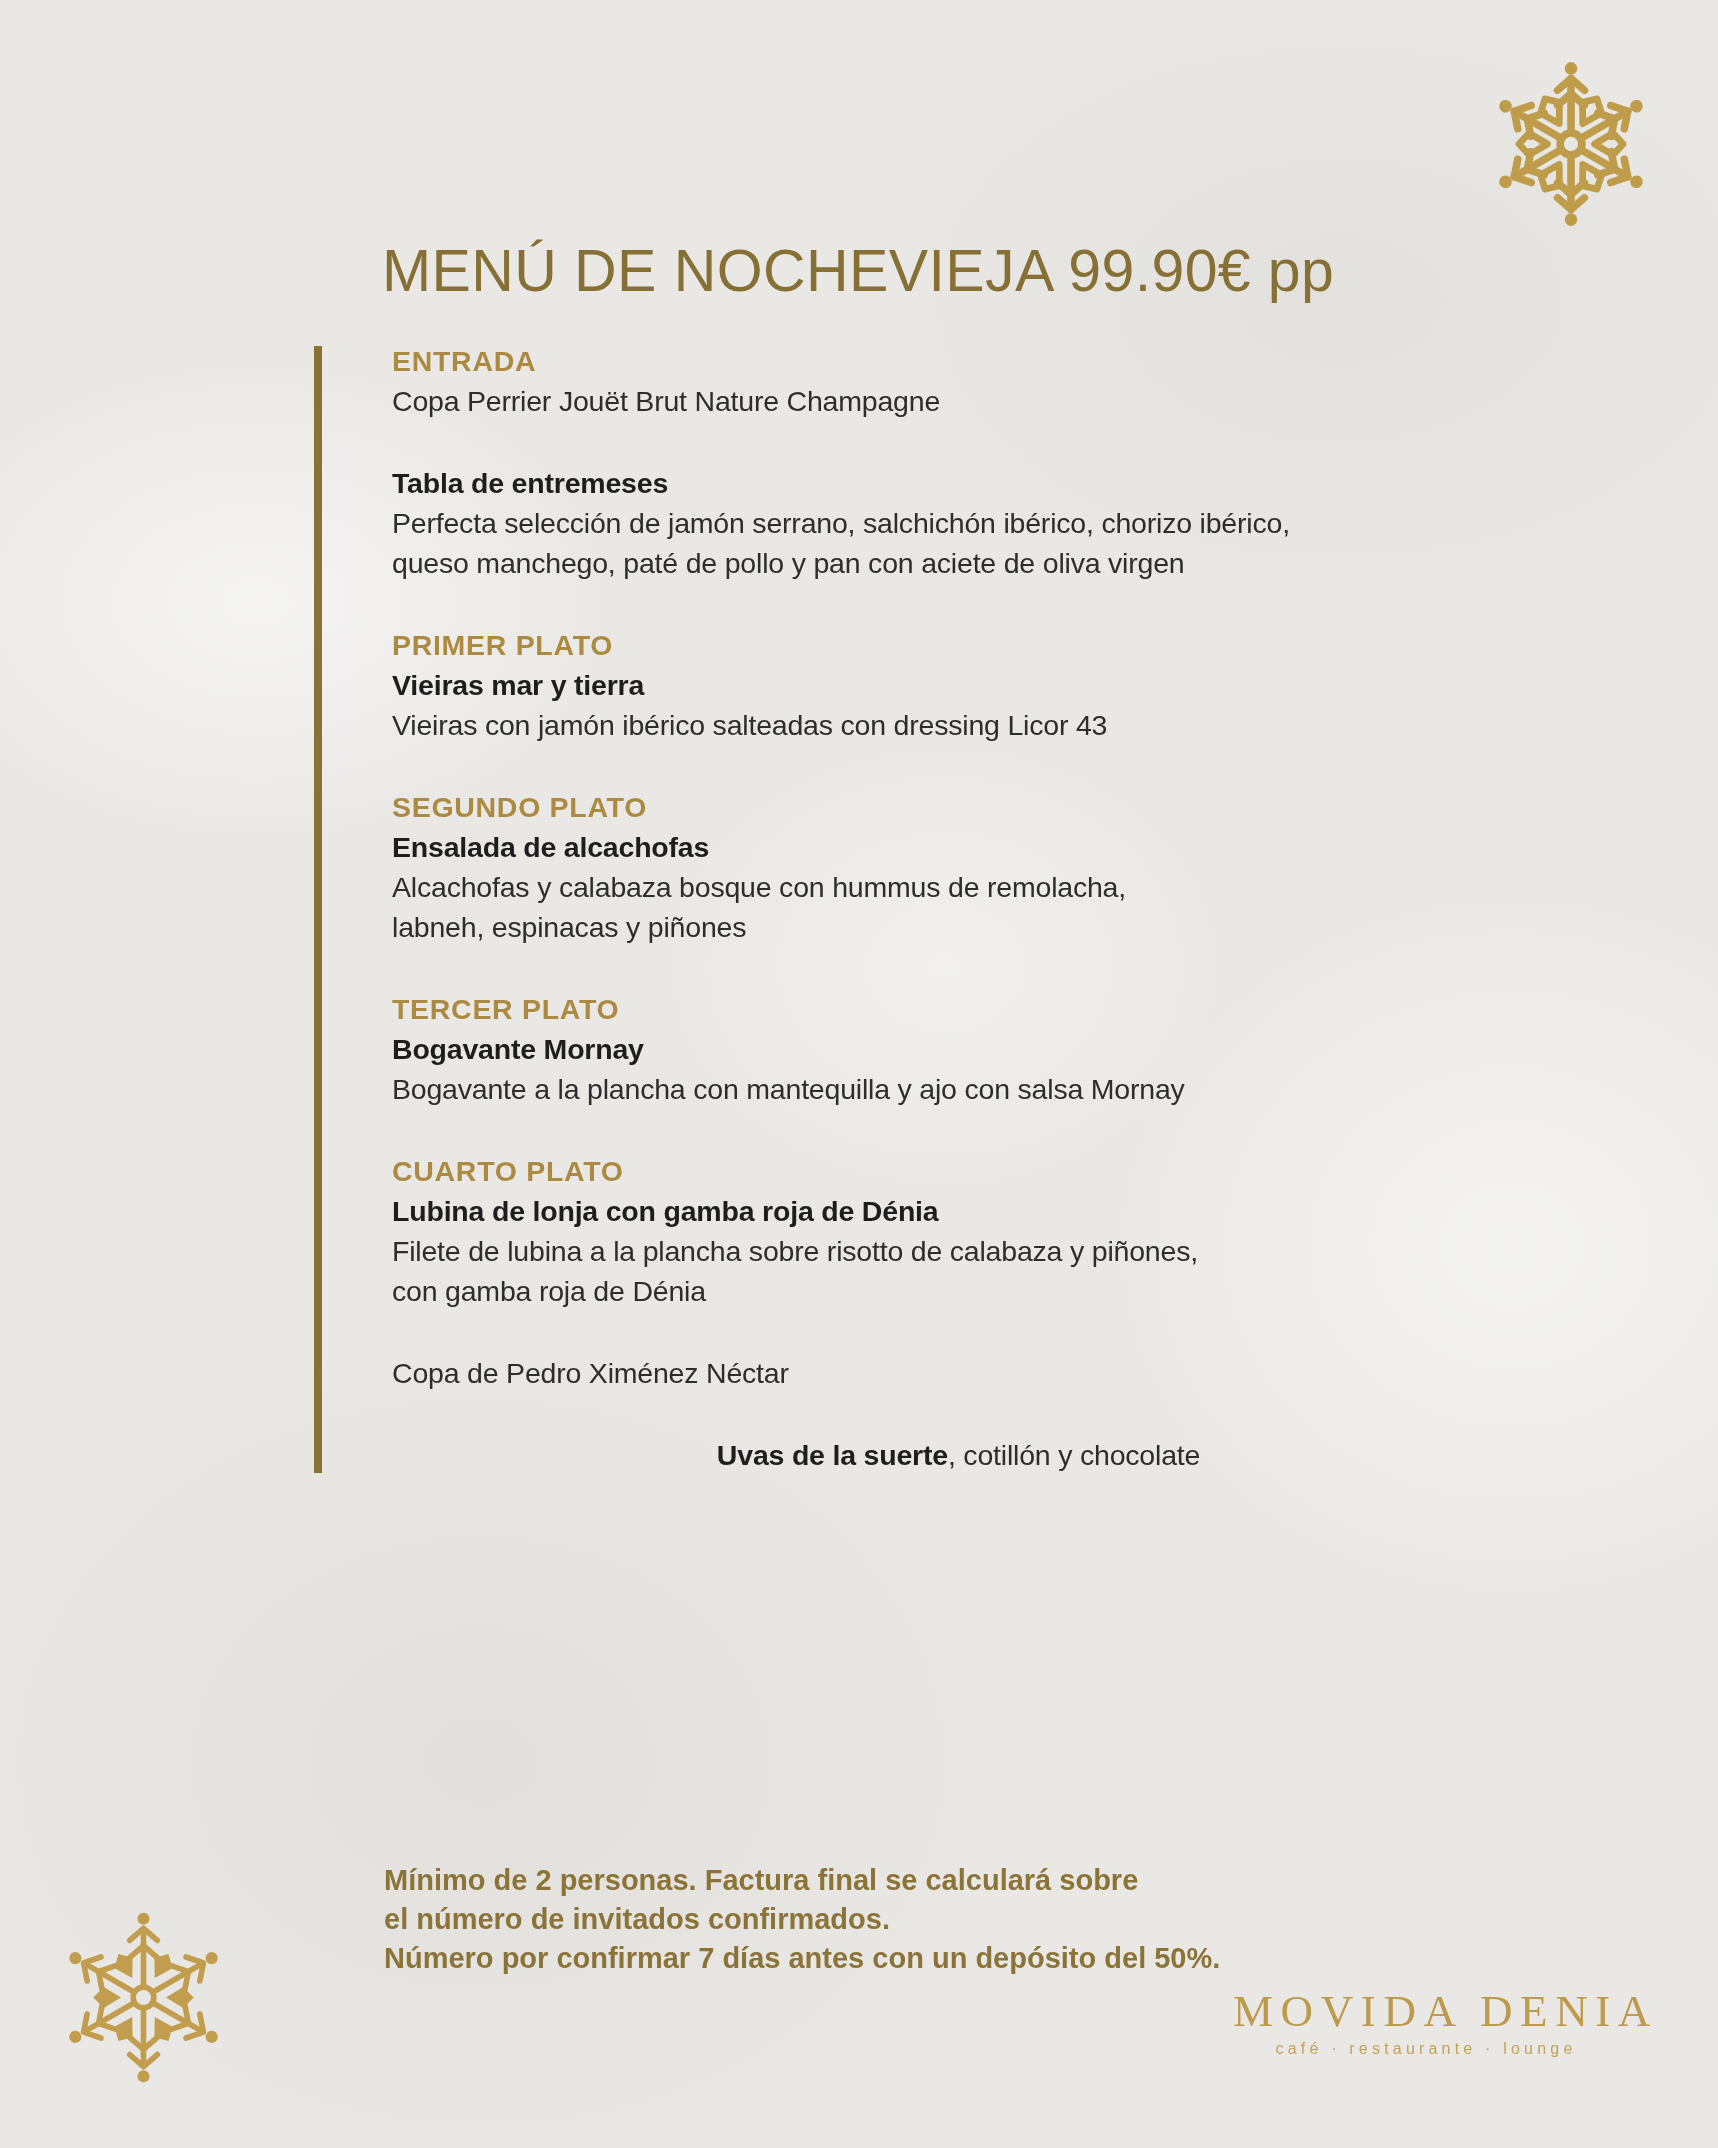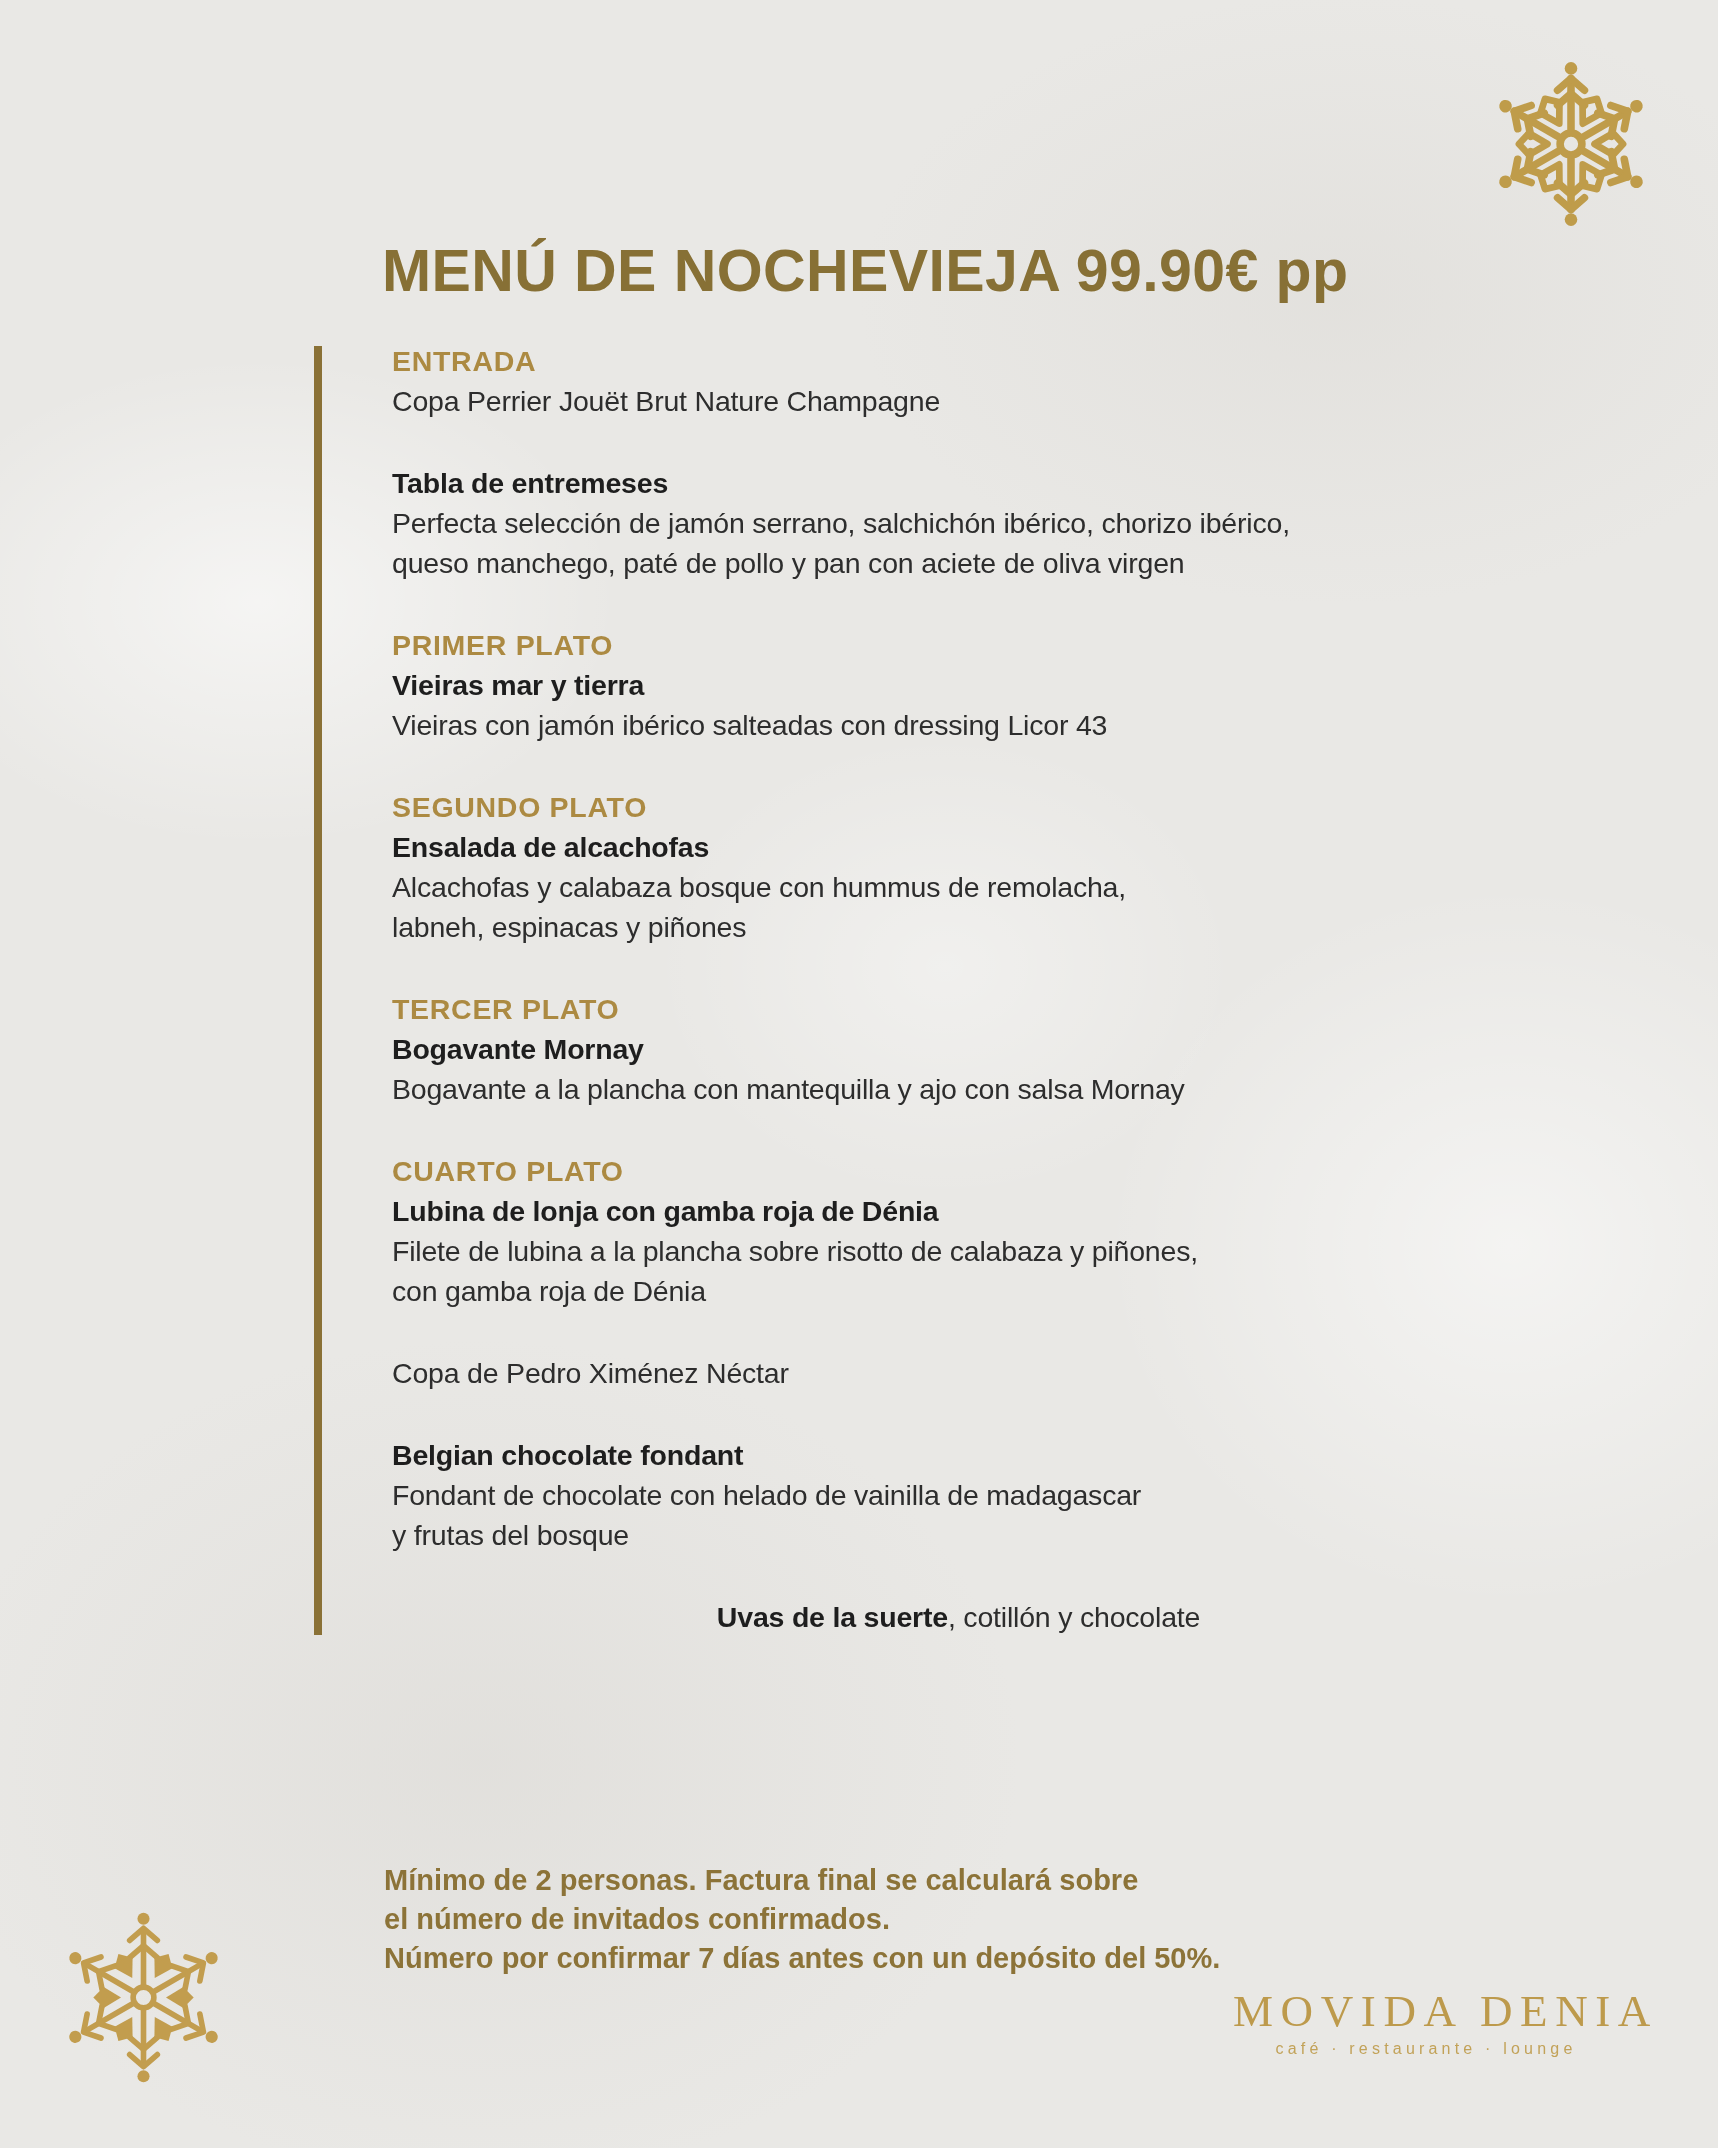--- a/index.html
+++ b/index.html
@@ -16,21 +16,21 @@
       radial-gradient(420px 336px at 55% 45%, rgba(255,255,255,.35), transparent 70%),
       #e9e8e5;
     font-family: "Liberation Sans", sans-serif;
     color: #2d2d2d;
   }
 
   .title {
     position: absolute;
     left: 382px; top: 237px;
     font-size: 59px;
-    font-weight: bold;
+    font-weight: normal;
     color: #877035;
     letter-spacing: 0.4px;
     white-space: nowrap;
   }
 
   .menu {
     position: absolute;
     left: 384px; top: 341px;
     width: 1141px;
     font-size: 28.5px;
@@ -159,25 +159,20 @@
     <p class="dish-name">Lubina de lonja con gamba roja de Dénia</p>
     <p>Filete de lubina a la plancha sobre risotto de calabaza y piñones,</p>
     <p>con gamba roja de Dénia</p>
   </div>
 
 
   <div class="block">
     <p>Copa de Pedro Ximénez Néctar</p>
   </div>
 
-  <div class="block">
-    <p class="dish-name">Belgian chocolate fondant</p>
-    <p>Fondant de chocolate con helado de vainilla de madagascar</p>
-    <p>y frutas del bosque</p>
-  </div>
 
   <div class="block">
     <p><span class="dish-name">Uvas de la suerte</span><span>, cotillón y chocolate</span></p>
   </div>
 </div>
 
 <div class="note">
   <p>Mínimo de 2 personas. Factura final se calculará sobre</p>
   <p>el número de invitados confirmados.</p>
   <p>Número por confirmar 7 días antes con un depósito del 50%.</p>

